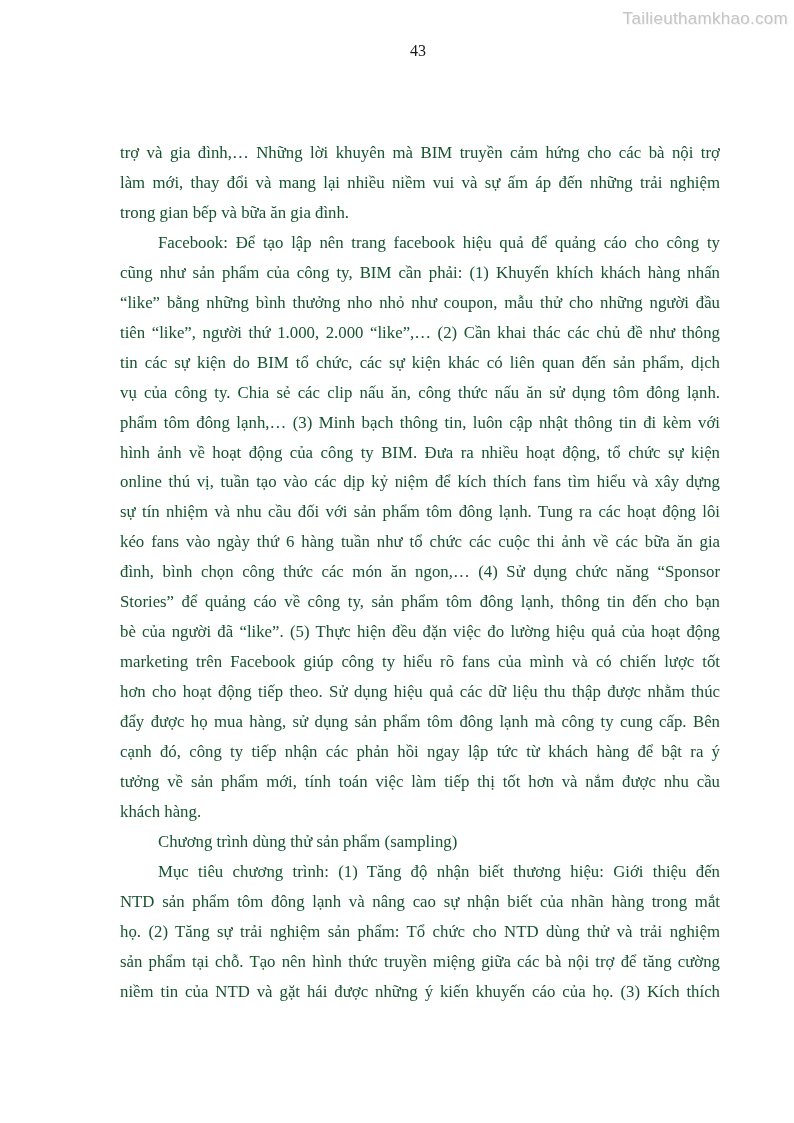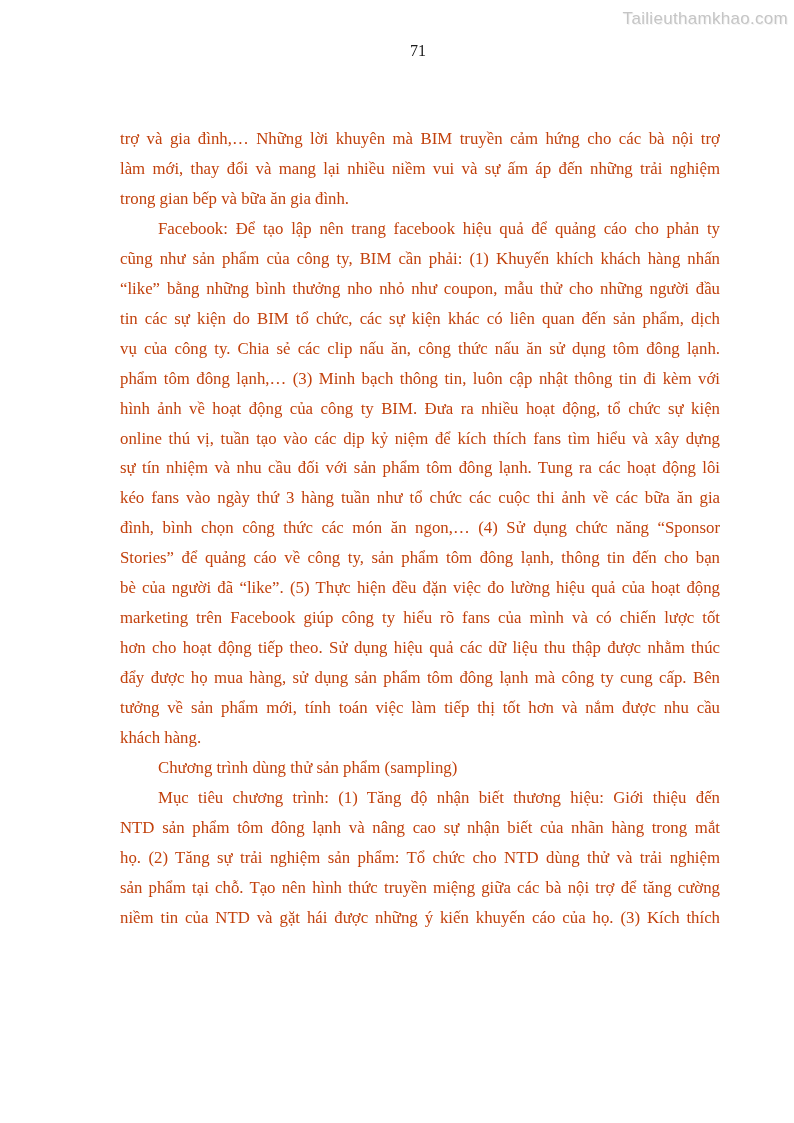--- a/index.html
+++ b/index.html
@@ -30,25 +30,25 @@
     position: absolute;
     top: 42px;
     left: 418px;
     transform: translateX(-50%);
     font-size: 16px;
     color: #1a1a1a;
   }
   .content {
     position: absolute;
     left: 120px;
-    top: 124px;
+    top: 138px;
     width: 600px;
     font-size: 16.8px;
     line-height: 29.95px;
-    color: #c2410c;
+    color: #14532d;
   }
   .line {
     text-align: justify;
     text-align-last: justify;
   }
   .line.para-end {
     text-align-last: left;
   }
   .line.first-indent {
     padding-left: 38px;
@@ -59,41 +59,43 @@
   }
   .b {
     font-weight: normal;
   }
 </style>
 </head>
 <body>
 
 <div class="page">
   <div class="watermark">Tailieuthamkhao.com</div>
-  <div class="page-number">71</div>
+  <div class="page-number">43</div>
   <div class="content">
       <div class="line">trợ và gia đình,… Những lời khuyên mà BIM truyền cảm hứng cho các bà nội trợ</div>
       <div class="line">làm mới, thay đổi và mang lại nhiều niềm vui và sự ấm áp đến những trải nghiệm</div>
       <div class="line para-end">trong gian bếp và bữa ăn gia đình.</div>
-      <div class="line first-indent"><span class="b">Facebook</span><span>: Để tạo lập nên trang facebook hiệu quả để quảng cáo cho phản ty</span></div>
+      <div class="line first-indent"><span class="b">Facebook</span><span>: Để tạo lập nên trang facebook hiệu quả để quảng cáo cho công ty</span></div>
       <div class="line">cũng như sản phẩm của công ty, BIM cần phải: (1) Khuyến khích khách hàng nhấn</div>
       <div class="line">“like” bằng những bình thưởng nho nhỏ như coupon, mẫu thử cho những người đầu</div>
+      <div class="line">tiên “like”, người thứ 1.000, 2.000 “like”,… (2) Cần khai thác các chủ đề như thông</div>
       <div class="line">tin các sự kiện do BIM tổ chức, các sự kiện khác có liên quan đến sản phẩm, dịch</div>
       <div class="line">vụ của công ty. Chia sẻ các clip nấu ăn, công thức nấu ăn sử dụng tôm đông lạnh.</div>
       <div class="line">phẩm tôm đông lạnh,… (3) Minh bạch thông tin, luôn cập nhật thông tin đi kèm với</div>
       <div class="line">hình ảnh về hoạt động của công ty BIM. Đưa ra nhiều hoạt động, tổ chức sự kiện</div>
       <div class="line">online thú vị, tuần tạo vào các dịp kỷ niệm để kích thích fans tìm hiểu và xây dựng</div>
       <div class="line">sự tín nhiệm và nhu cầu đối với sản phẩm tôm đông lạnh. Tung ra các hoạt động lôi</div>
-      <div class="line">kéo fans vào ngày thứ 3 hàng tuần như tổ chức các cuộc thi ảnh về các bữa ăn gia</div>
+      <div class="line">kéo fans vào ngày thứ 6 hàng tuần như tổ chức các cuộc thi ảnh về các bữa ăn gia</div>
       <div class="line">đình, bình chọn công thức các món ăn ngon,… (4) Sử dụng chức năng “Sponsor</div>
       <div class="line">Stories” để quảng cáo về công ty, sản phẩm tôm đông lạnh, thông tin đến cho bạn</div>
       <div class="line">bè của người đã “like”. (5) Thực hiện đều đặn việc đo lường hiệu quả của hoạt động</div>
       <div class="line">marketing trên Facebook giúp công ty hiểu rõ fans của mình và có chiến lược tốt</div>
       <div class="line">hơn cho hoạt động tiếp theo. Sử dụng hiệu quả các dữ liệu thu thập được nhằm thúc</div>
       <div class="line">đẩy được họ mua hàng, sử dụng sản phẩm tôm đông lạnh mà công ty cung cấp. Bên</div>
+      <div class="line">cạnh đó, công ty tiếp nhận các phản hồi ngay lập tức từ khách hàng để bật ra ý</div>
       <div class="line">tưởng về sản phẩm mới, tính toán việc làm tiếp thị tốt hơn và nắm được nhu cầu</div>
       <div class="line para-end">khách hàng.</div>
       <div class="line heading first-indent">Chương trình dùng thử sản phẩm (sampling)</div>
       <div class="line first-indent"><span class="b">Mục tiêu chương trình:</span><span> (1) Tăng độ nhận biết thương hiệu: Giới thiệu đến</span></div>
       <div class="line">NTD sản phẩm tôm đông lạnh và nâng cao sự nhận biết của nhãn hàng trong mắt</div>
       <div class="line">họ. (2) Tăng sự trải nghiệm sản phẩm: Tổ chức cho NTD dùng thử và trải nghiệm</div>
       <div class="line">sản phẩm tại chỗ. Tạo nên hình thức truyền miệng giữa các bà nội trợ để tăng cường</div>
       <div class="line">niềm tin của NTD và gặt hái được những ý kiến khuyến cáo của họ. (3) Kích thích</div>
     </div>
 </div>

